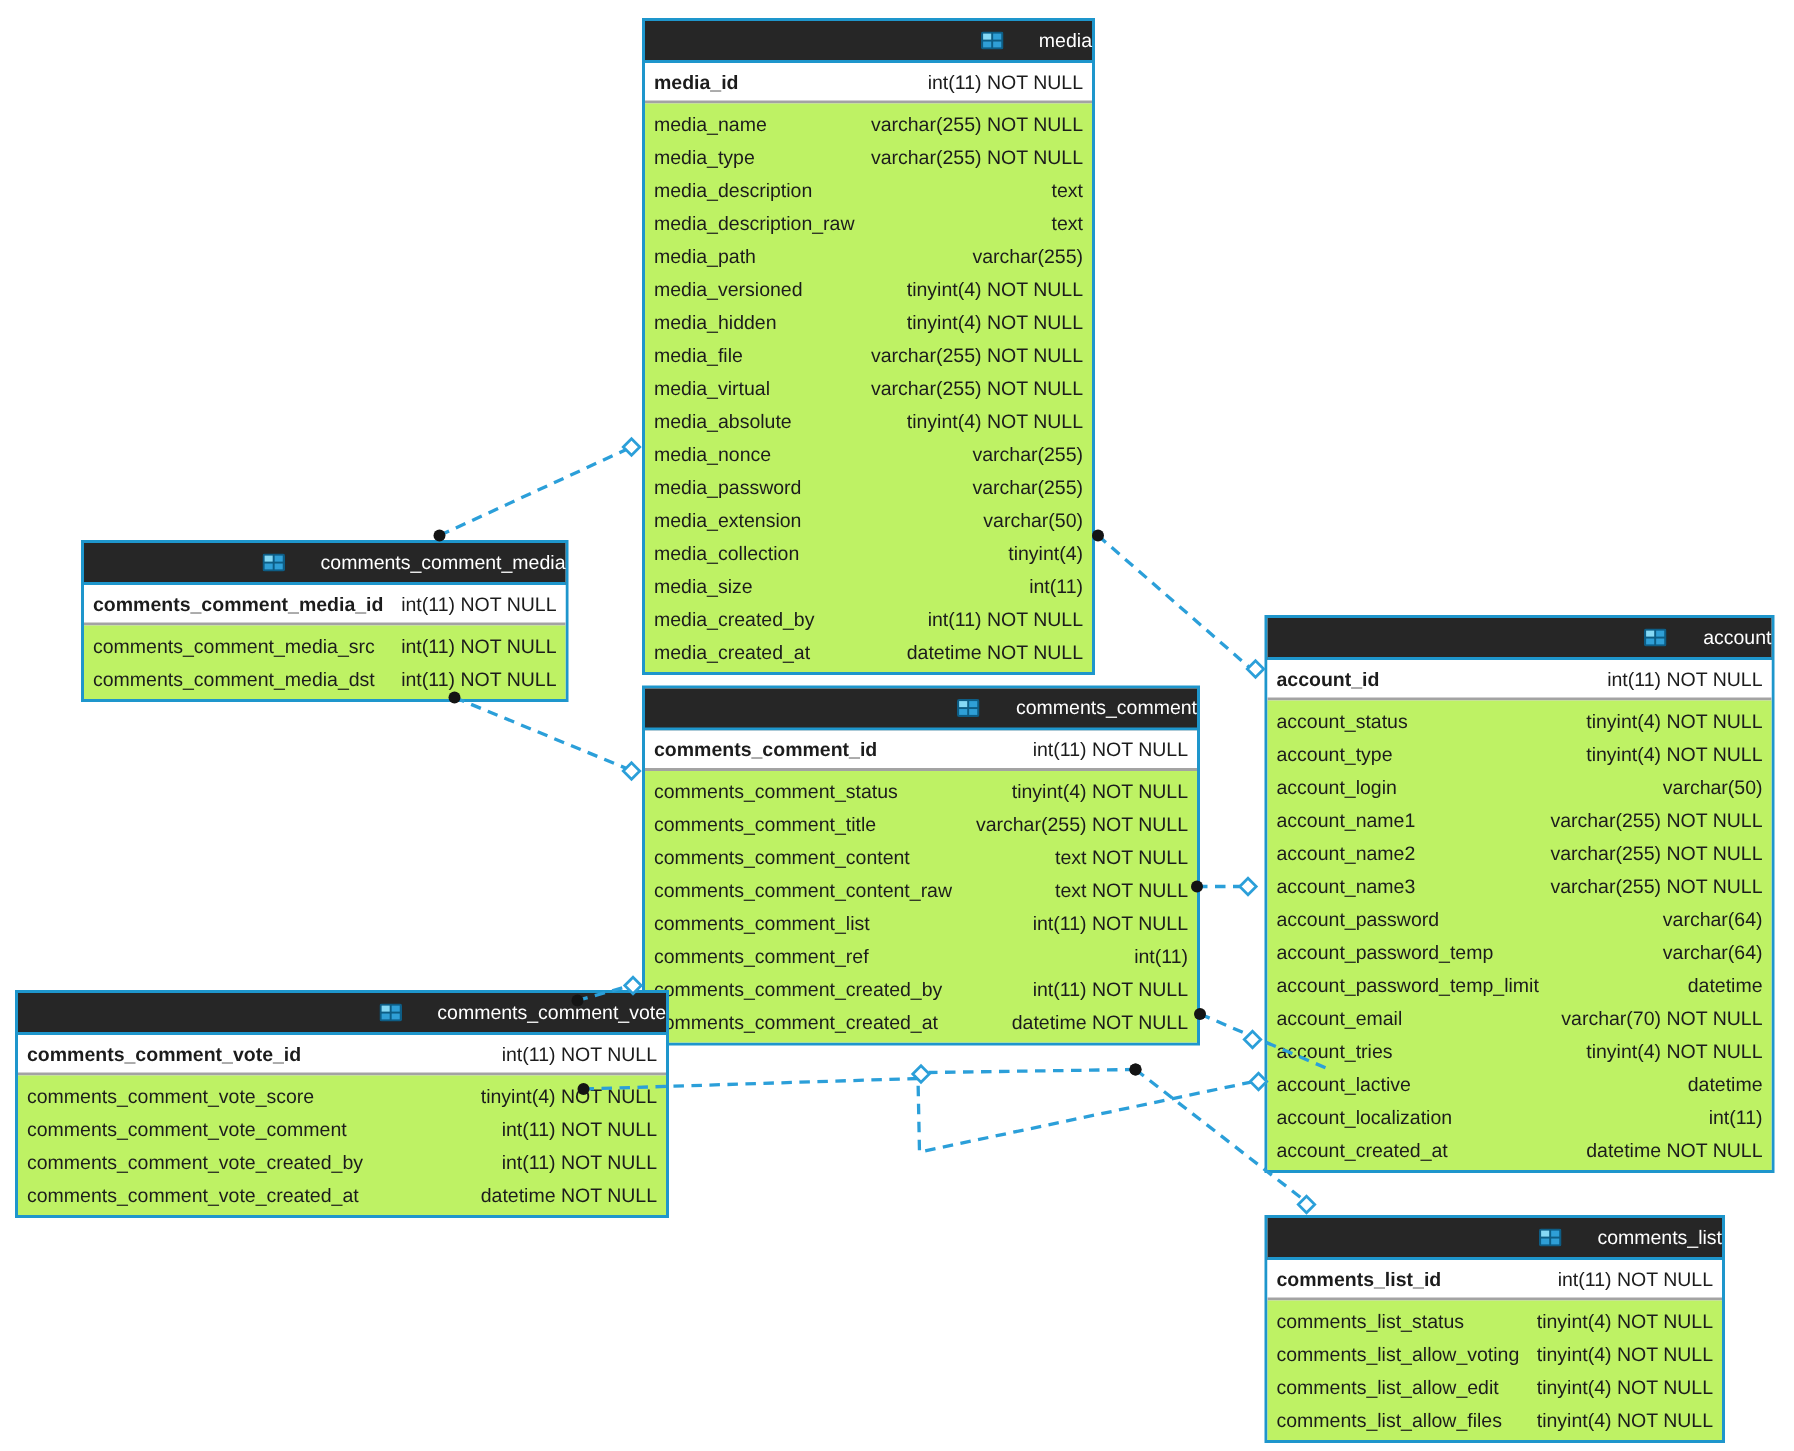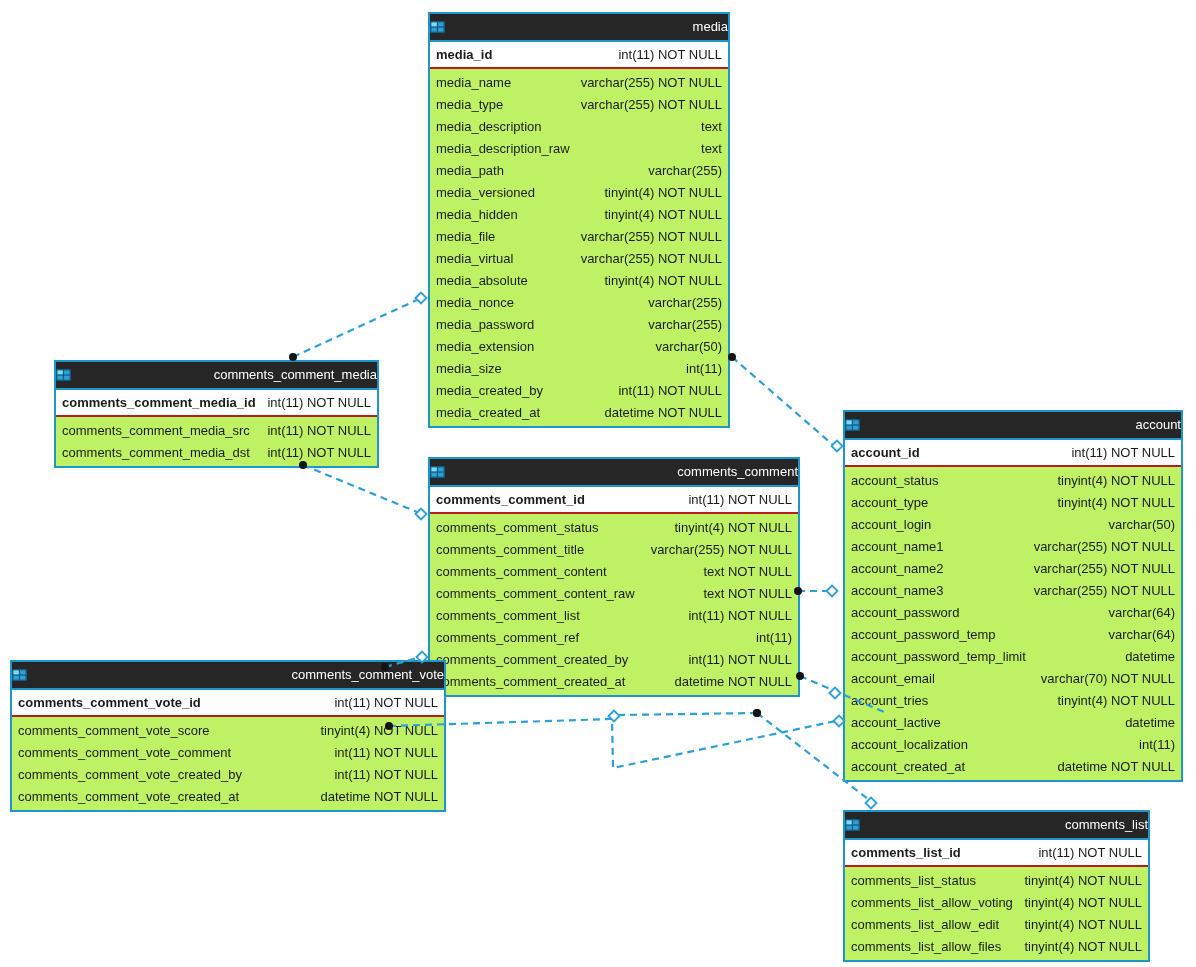--- a/index.html
+++ b/index.html
@@ -2,26 +2,26 @@
 <html><head>
 <meta charset="utf-8">
 <style>
   html,body{margin:0;padding:0;background:#ffffff;}
   #stage{position:relative;width:1196px;height:967px;background:#ffffff;
          font-family:"Liberation Sans","DejaVu Sans",sans-serif;overflow:hidden;}
   .db-table{position:absolute;background:#ffffff;border:2px solid #1e96cc;
             box-sizing:border-box;font-size:13px;color:#1c1c1c;}
   .t-header{height:26px;line-height:26px;background:#262626;color:#ffffff;
             text-align:center;border-bottom:2px solid #1e96cc;
-            display:flex;align-items:center;justify-content:space-between;gap:24px;
+            display:flex;align-items:center;justify-content:flex-end;gap:24px;
             cursor:move;white-space:nowrap;}
   .t-icon{display:inline-flex;align-items:center;}
   .row{display:flex;justify-content:space-between;align-items:center;
        padding:0 6px;white-space:nowrap;}
-  .pk-row{height:25px;border-bottom:2px solid #b91c1c;background:#ffffff;}
+  .pk-row{height:25px;border-bottom:2px solid #a3a3a3;background:#ffffff;}
   .pk-row .c-name{font-weight:bold;}
   .t-body{padding:2px 0 3px 0;background:#bef264;}
   .t-body .row{height:22px;}
   .c-name{margin-right:10px;}
   .c-type{text-align:left;}
   #wires{position:absolute;left:0;top:0;width:1196px;height:967px;
          pointer-events:none;z-index:10;}
 </style>
 </head>
 <body>
@@ -92,20 +92,24 @@
           </div>
           <div class="row ">
             <span class="c-name">media_password</span>
             <span class="c-type">varchar(255)</span>
           </div>
           <div class="row ">
             <span class="c-name">media_extension</span>
             <span class="c-type">varchar(50)</span>
           </div>
           <div class="row ">
+            <span class="c-name">media_collection</span>
+            <span class="c-type">tinyint(4)</span>
+          </div>
+          <div class="row ">
             <span class="c-name">media_size</span>
             <span class="c-type">int(11)</span>
           </div>
           <div class="row ">
             <span class="c-name">media_created_by</span>
             <span class="c-type">int(11) NOT NULL</span>
           </div>
           <div class="row ">
             <span class="c-name">media_created_at</span>
             <span class="c-type">datetime NOT NULL</span>

